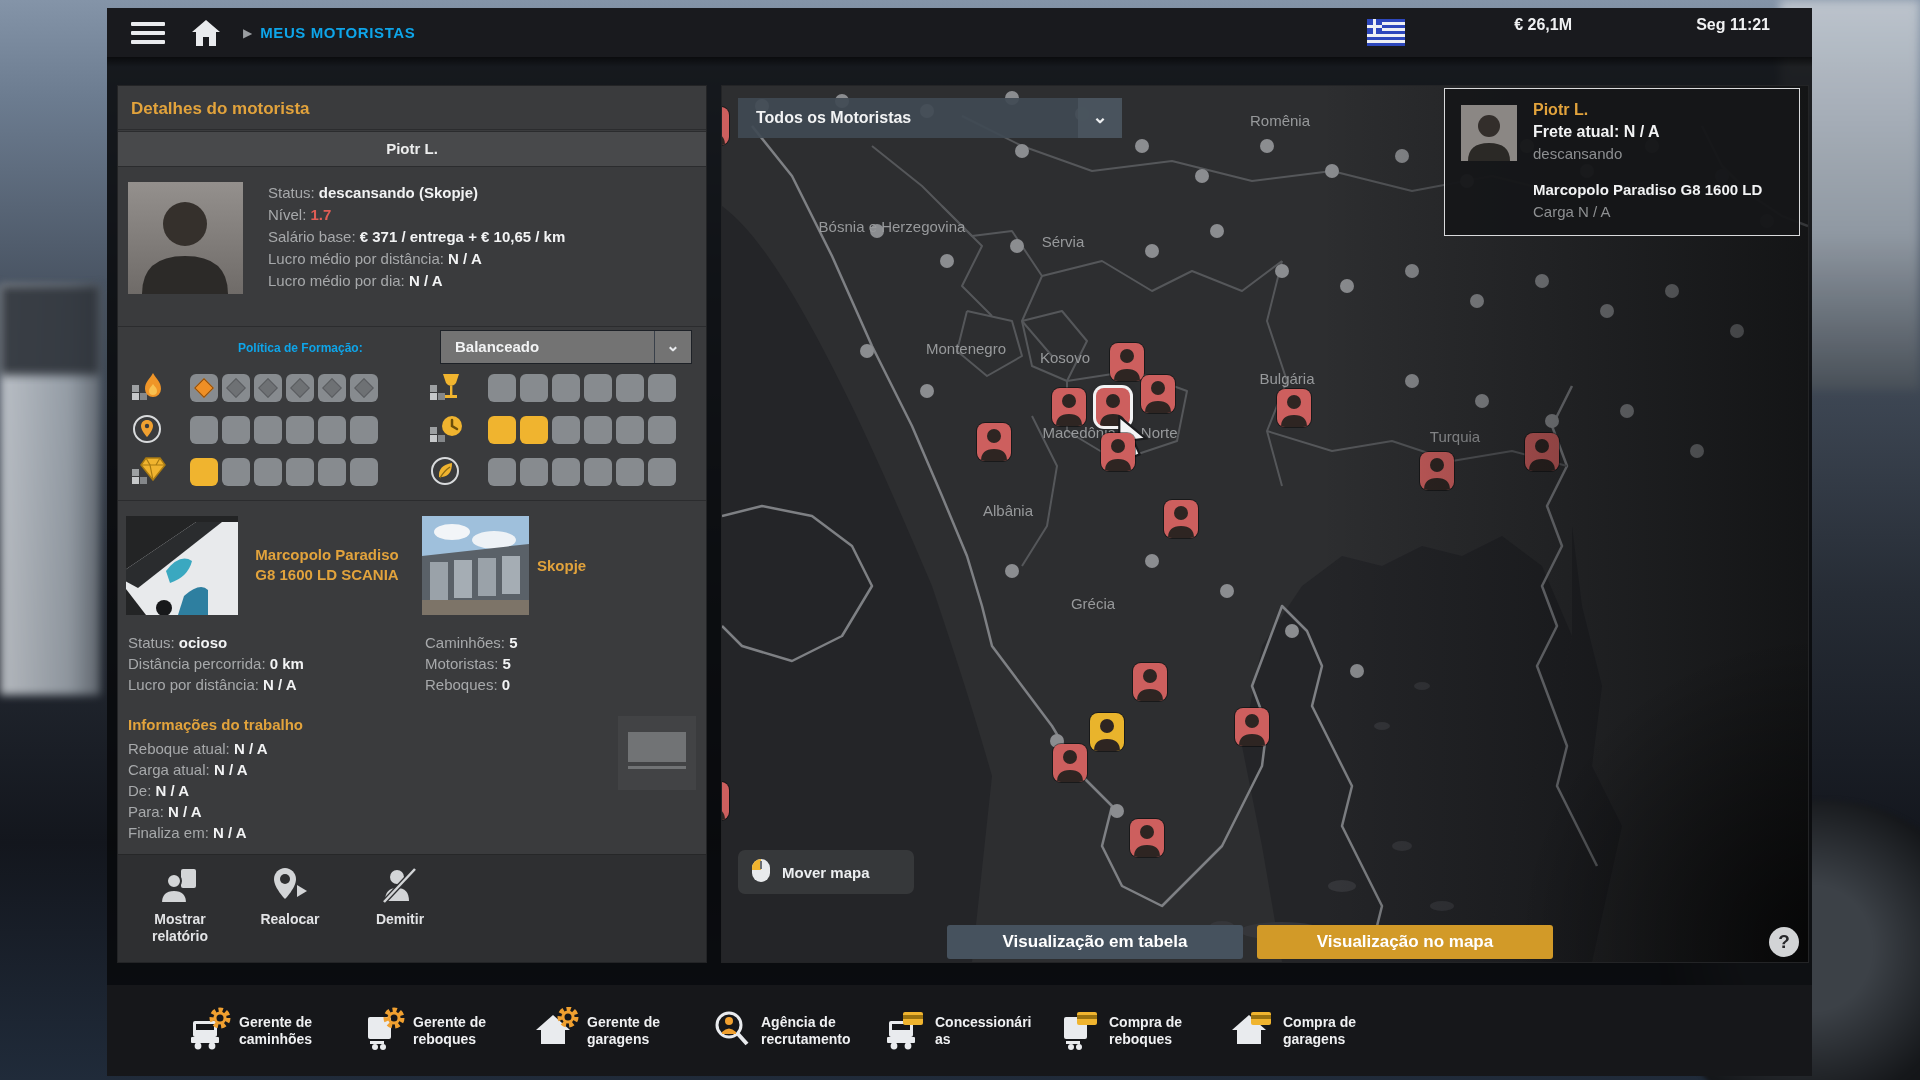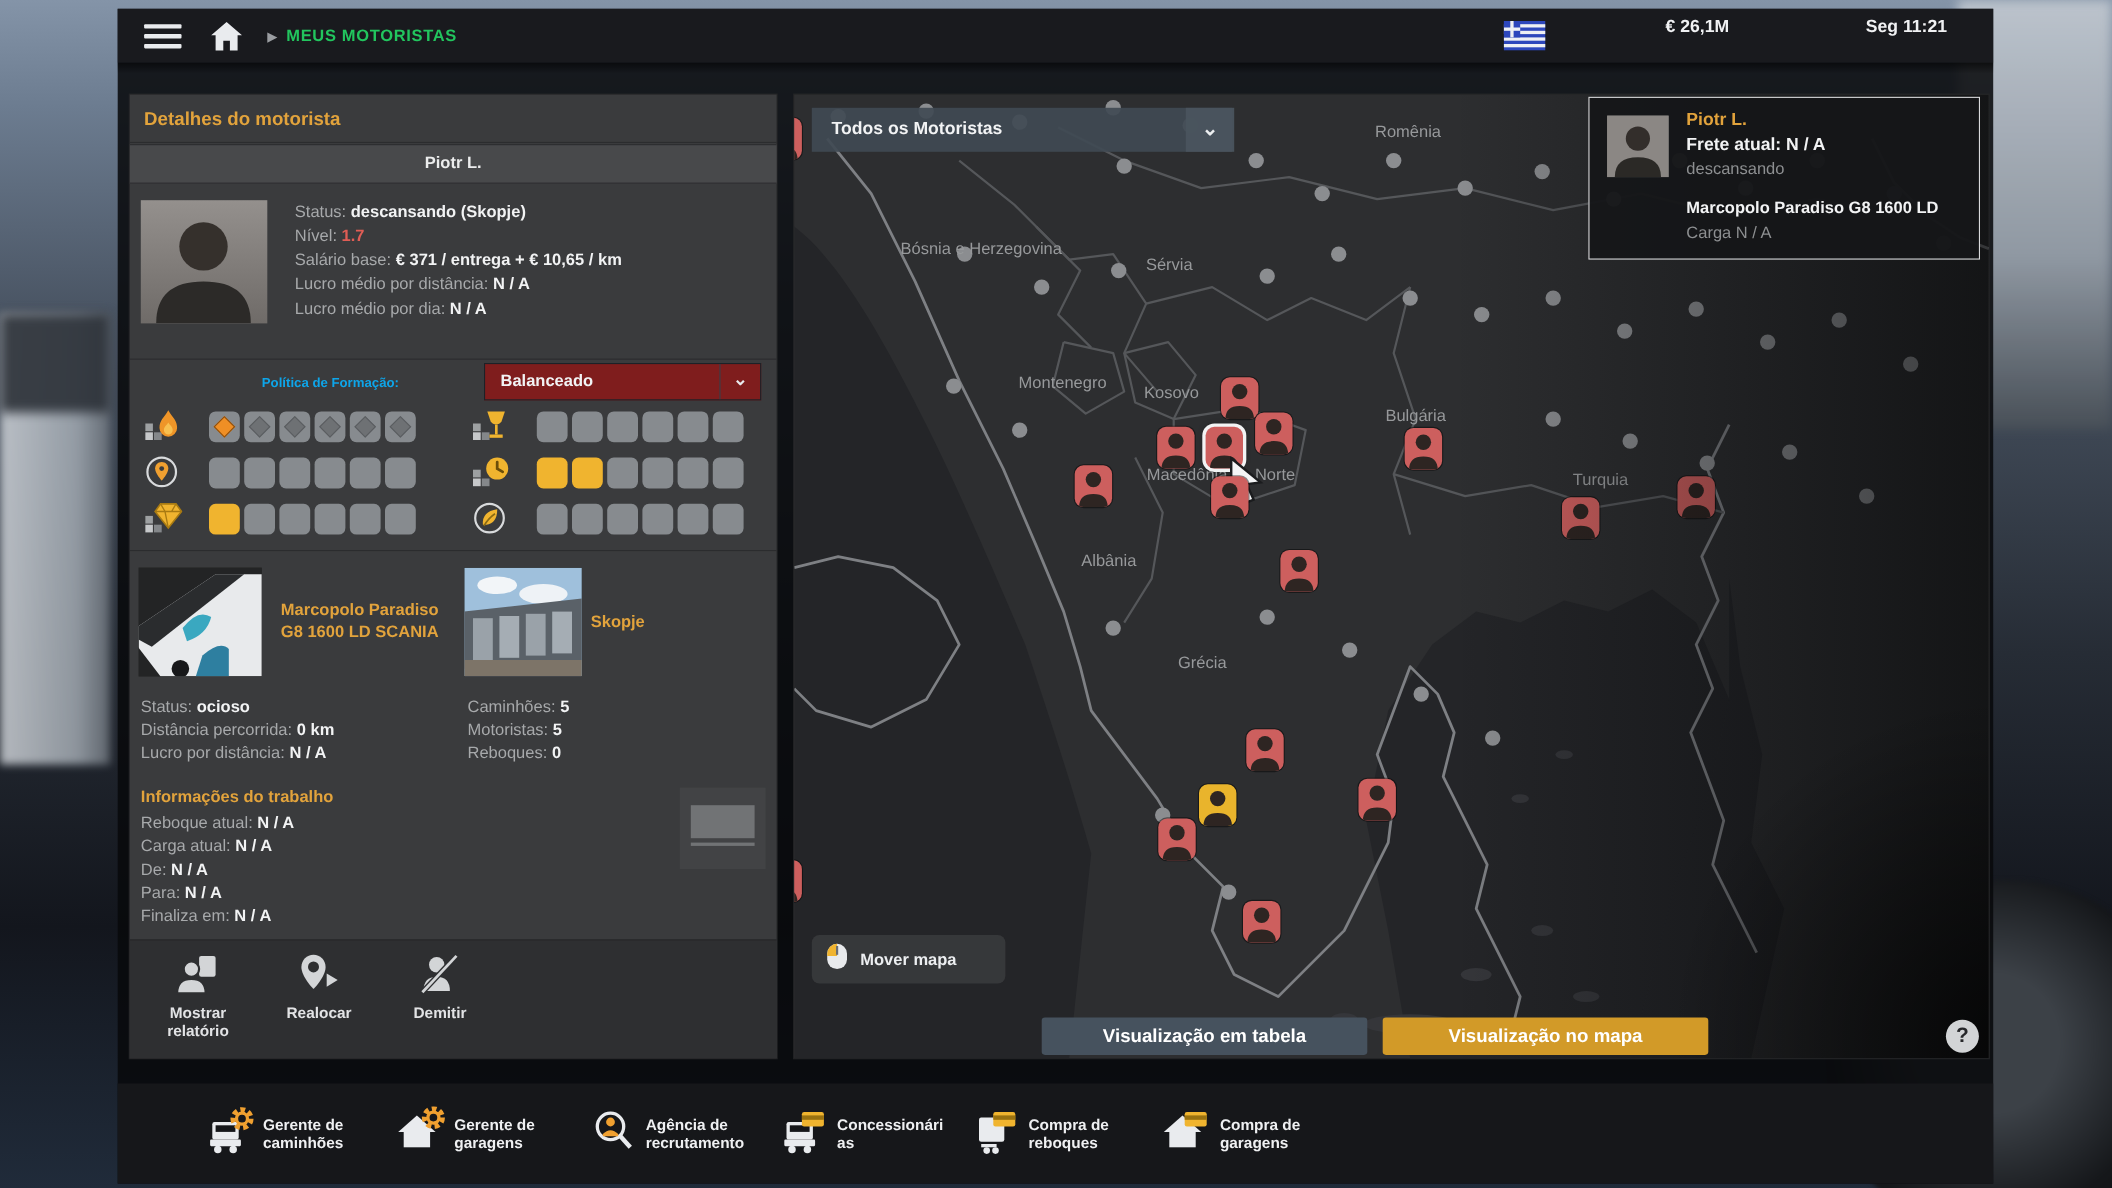--- a/index.html
+++ b/index.html
@@ -13,35 +13,35 @@
   .scene-truck{right:0;top:0;width:140px;height:390px;background:linear-gradient(180deg,#c6ccd3,#9aa2ab 60%,#4a5158);filter:blur(5px);opacity:.85;}
   .scene-wheel{right:-70px;bottom:-50px;width:330px;height:330px;border-radius:50%;background:radial-gradient(circle at 45% 45%,#3c4147 25%,#15171a 62%,#0c0d0f 100%);filter:blur(2px);}
   .frame-dim{left:107px;top:8px;width:1705px;height:1068px;background:rgba(8,9,11,.87);}
   
   .topbar{left:107px;top:8px;width:1705px;height:49px;background:#191a1e;display:flex;align-items:center;}
   .topbar:after{content:"";position:absolute;left:0;top:49px;width:100%;height:10px;background:linear-gradient(180deg,rgba(0,0,0,.55),rgba(0,0,0,0));}
   .burger{width:34px;height:22px;margin-left:24px;display:flex;flex-direction:column;justify-content:space-between;cursor:pointer;}
   .burger i{display:block;height:4px;background:#e9ebee;border-radius:1px;}
   .home{margin-left:26px;width:30px;height:28px;}
   .crumb-arrow{margin-left:22px;color:#9a9da1;font-size:12px;}
-  .crumb{margin-left:8px;color:#22c55e;font-weight:bold;font-size:15px;letter-spacing:.6px;}
+  .crumb{margin-left:8px;color:#0ea5e9;font-weight:bold;font-size:15px;letter-spacing:.6px;}
   .flag{left:1367px;top:19px;width:38px;height:27px;}
   .tb-money{left:1452px;top:0;width:120px;height:49px;line-height:49px;text-align:right;color:#f0f1f3;font-size:16px;font-weight:bold;}
   .tb-time{left:1660px;top:0;width:110px;height:49px;line-height:49px;text-align:right;color:#f0f1f3;font-size:16px;font-weight:bold;}
   
   .panel{left:118px;top:86px;width:588px;height:876px;background:#3a3b3d;box-shadow:0 0 0 1px #232426;}
   .p-title{left:0;top:0;width:588px;height:44px;line-height:46px;color:#e2a33c;font-size:17px;font-weight:bold;padding-left:13px;box-sizing:border-box;border-bottom:1px solid #2b2c2e;}
   .p-name{left:0;top:45px;width:588px;height:34px;line-height:34px;background:#48494b;border-top:1px solid #2b2c2e;border-bottom:1px solid #2b2c2e;text-align:center;color:#eceded;font-size:15px;font-weight:bold;}
   .p-photo{left:10px;top:96px;width:115px;height:112px;background:linear-gradient(180deg,#94908d,#6f6b68);overflow:hidden;}
   .info-lines{left:150px;top:96px;width:430px;}
   .iline{height:22px;line-height:22px;font-size:15px;color:#a7a9ab;white-space:nowrap;}
   .iline b{color:#f2f3f4;font-weight:bold;text-align:right;}
   .divider{left:0;width:588px;height:1px;background:#2b2c2e;}
   .policy-label{left:120px;top:246px;width:192px;height:32px;line-height:32px;color:#0ea5e9;font-size:12px;font-weight:bold;}
-  .dropdown{left:322px;top:244px;width:252px;height:34px;background:#7f1d1d;border:1px solid #1d2127;box-sizing:border-box;cursor:pointer;}
+  .dropdown{left:322px;top:244px;width:252px;height:34px;background:#737373;border:1px solid #1d2127;box-sizing:border-box;cursor:pointer;}
   .dropdown .val{position:absolute;left:14px;top:0;height:32px;line-height:32px;color:#f2f3f4;font-size:15px;font-weight:bold;}
   .dropdown .chev{position:absolute;right:0;top:0;width:36px;height:32px;border-left:1px solid #39404a;color:#e9ebee;text-align:center;line-height:30px;font-size:16px;font-weight:bold;}
   .skill-row{position:absolute;height:32px;}
   .skill-icon{position:absolute;left:0;top:0;width:44px;height:32px;}
   .cells{position:absolute;left:58px;top:2px;display:flex;gap:4px;}
   .cell{width:28px;height:28px;border-radius:6px;background:#878b8f;position:relative;}
   .cell.filled{background:#f0b42f;}
   .cell .dia{position:absolute;left:7px;top:7px;width:14px;height:14px;transform:rotate(45deg);background:#6e7174;border:1px solid #5a5d60;box-sizing:border-box;}
   .cell .dia.on{background:#ef8f25;border-color:#8a4d0e;}
   .thumb{background:#232425;overflow:hidden;}
@@ -560,20 +560,33 @@
             <circle cx="25" cy="39" r="3.4" fill="#e9ebee"></circle>
             <g transform="translate(33,11)">
               <circle r="8" fill="none" stroke="#f0a030" stroke-width="5" stroke-dasharray="4.2 3"></circle>
               <circle r="5" fill="none" stroke="#f0a030" stroke-width="3"></circle>
             </g>
           </svg></span>
         <div class="lbl">Gerente de caminhões</div>
       </div>
       <div class="nav-item">
         <span><svg width="44" height="44" viewBox="0 0 44 44">
+            <rect x="7" y="10" width="23" height="22" rx="2" fill="#e9ebee"></rect>
+            <rect x="9" y="34" width="14" height="3" fill="#e9ebee"></rect>
+            <circle cx="14" cy="40" r="3" fill="#e9ebee"></circle>
+            <circle cx="22" cy="40" r="3" fill="#e9ebee"></circle>
+            <g transform="translate(33,11)">
+              <circle r="8" fill="none" stroke="#f0a030" stroke-width="5" stroke-dasharray="4.2 3"></circle>
+              <circle r="5" fill="none" stroke="#f0a030" stroke-width="3"></circle>
+            </g>
+          </svg></span>
+        <div class="lbl">Gerente de reboques</div>
+      </div>
+      <div class="nav-item">
+        <span><svg width="44" height="44" viewBox="0 0 44 44">
             <path d="M18,8 L35,23 H1 Z" fill="#e9ebee"></path>
             <rect x="6" y="23" width="24" height="14" fill="#e9ebee"></rect>
             <g transform="translate(33,10)">
               <circle r="8" fill="none" stroke="#f0a030" stroke-width="5" stroke-dasharray="4.2 3"></circle>
               <circle r="5" fill="none" stroke="#f0a030" stroke-width="3"></circle>
             </g>
           </svg></span>
         <div class="lbl">Gerente de garagens</div>
       </div>
       <div class="nav-item">

